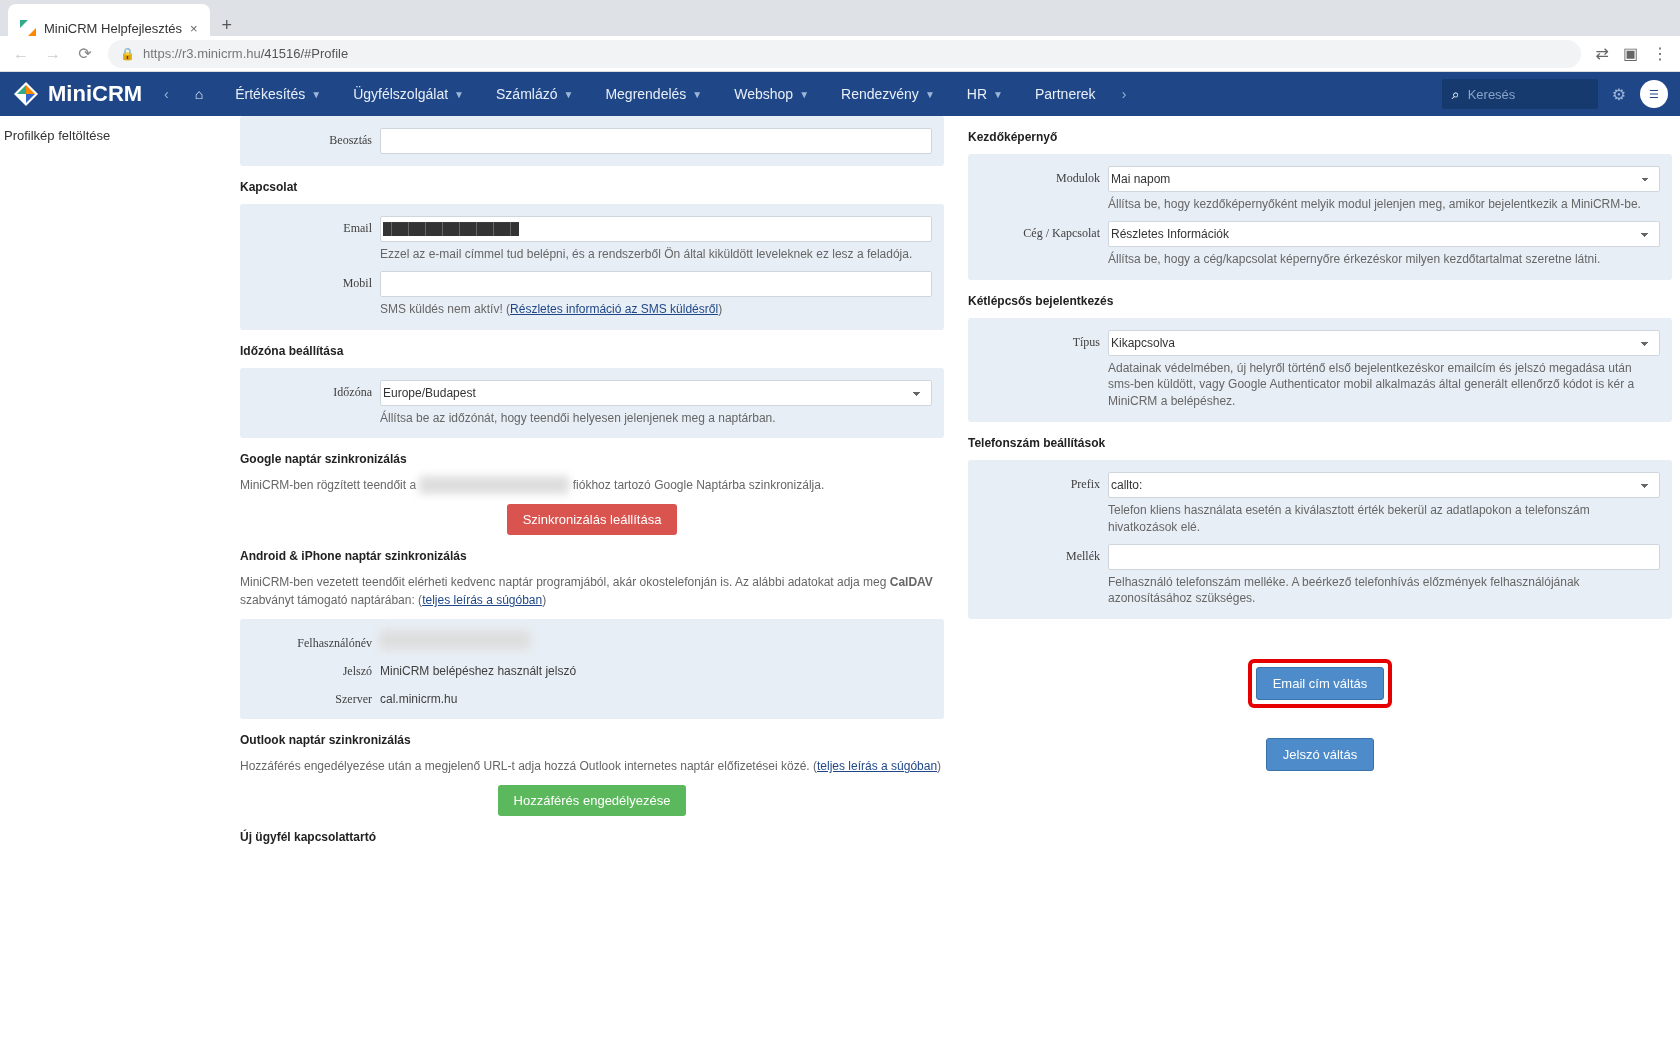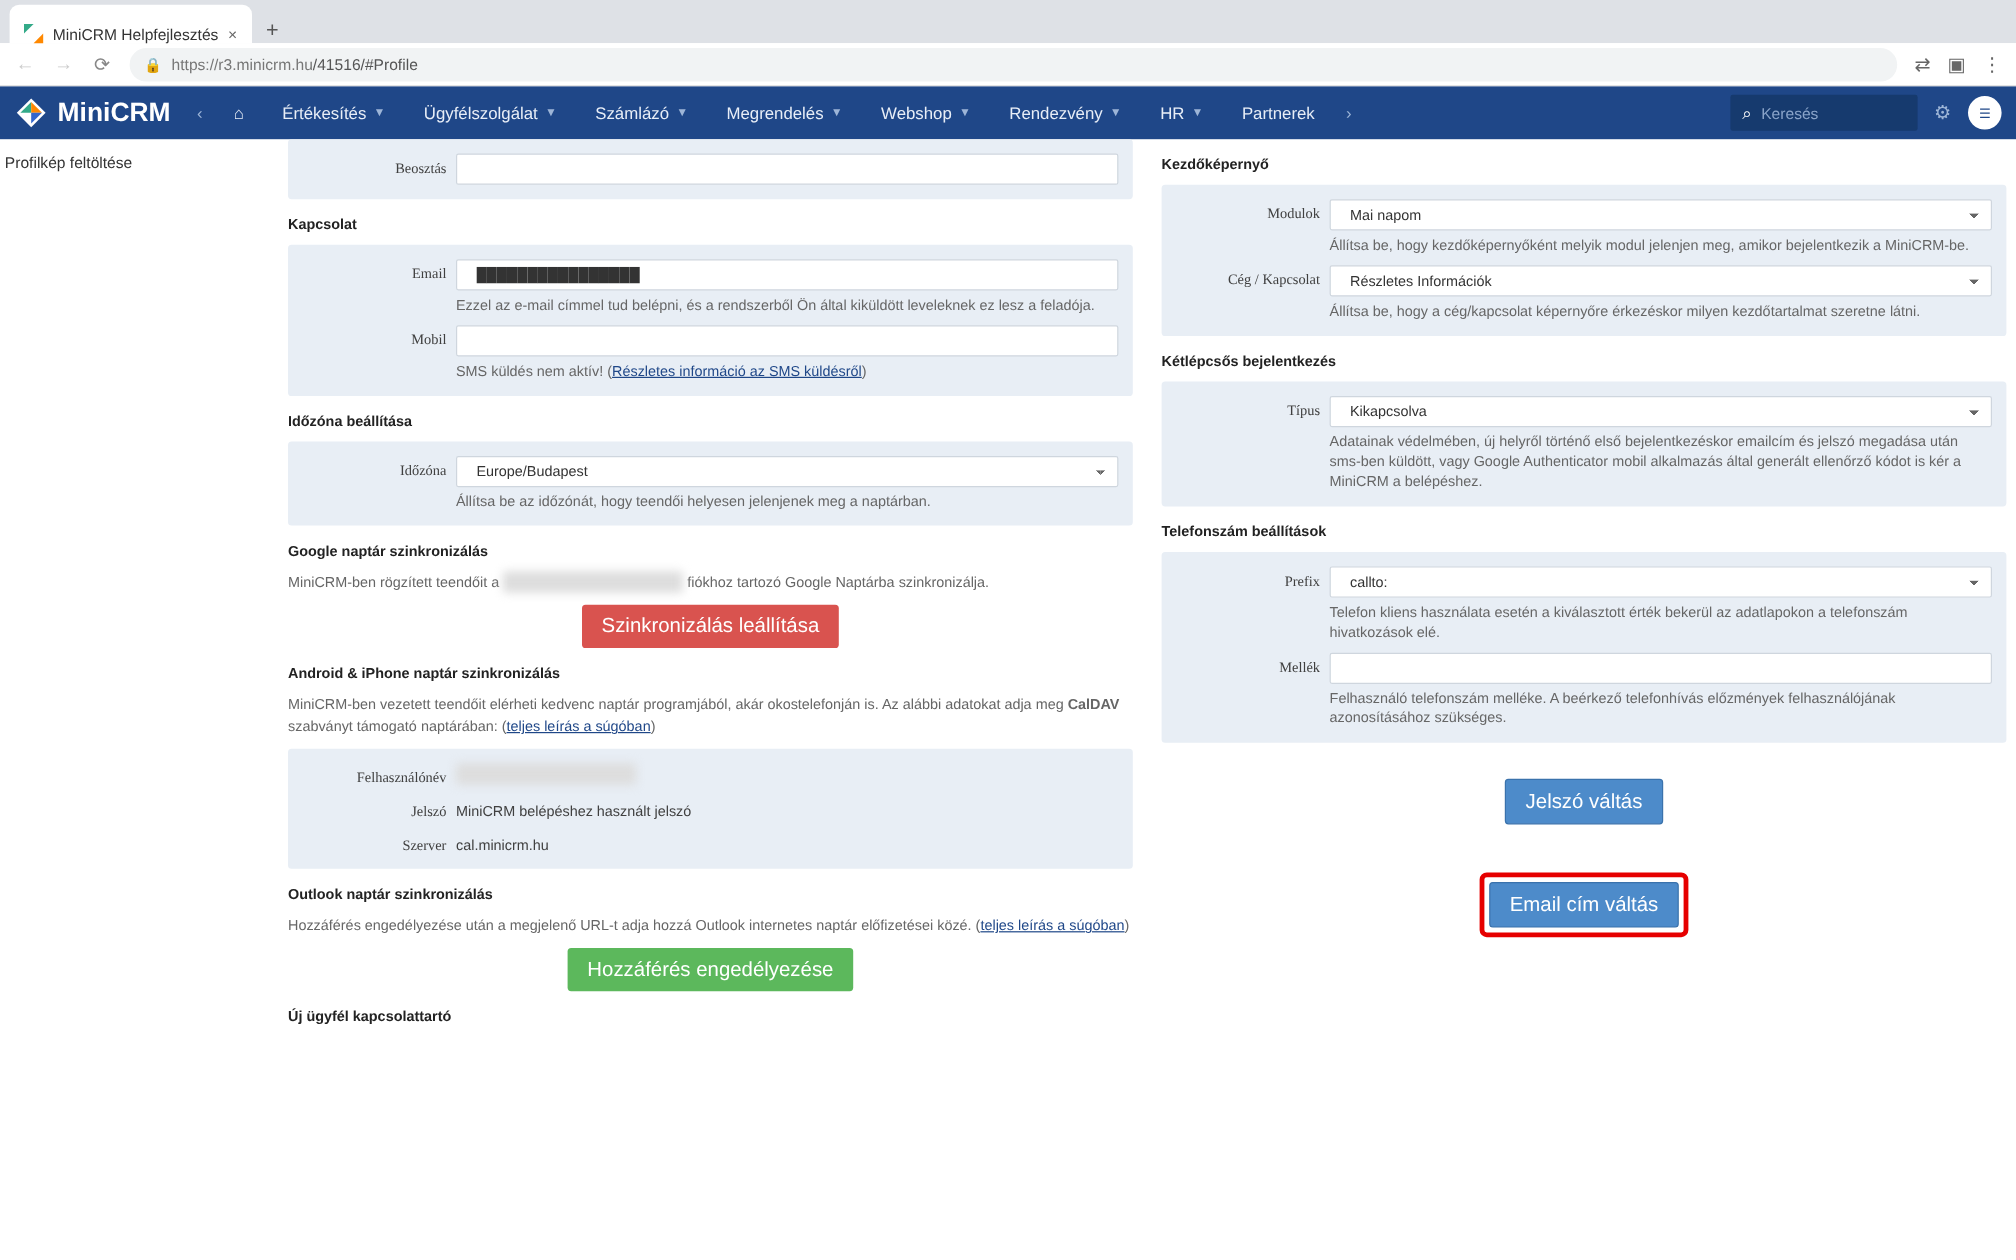--- a/index.html
+++ b/index.html
@@ -36,26 +36,26 @@
 .page { display: flex; height: calc(1050px - 36px - 36px - 44px); overflow: auto; }
 .sidebar { width: 240px; padding: 12px 4px; font-size: 13px; color: #333; }
 .main { flex: 1; display: flex; gap: 24px; padding: 0 8px 0 0; }
 .col { flex: 1; min-width: 0; }
 
 .section-title { font-size: 12px; font-weight: 600; color: #222; margin: 14px 0 10px 0; }
 .panel { background: #e8eef5; border-radius: 3px; padding: 8px 12px; }
 .row { display: flex; align-items: flex-start; padding: 4px 0; gap: 8px; }
 .label { width: 120px; text-align: right; color: #404040; font-size: 12px; padding-top: 5px; font-family: Liberation Serif, serif; }
 .control { flex: 1; }
-.control input[type=text], .control select { width: 100%; height: 26px; border: 1px solid #cfd6de; border-radius: 2px; padding: 0 16px; background: #fff; font-size: 12px; color: #333; }
+.control input[type=text], .control select { width: 100%; height: 26px; border: 1px solid #cfd6de; border-radius: 2px; padding: 0 2px; background: #fff; font-size: 12px; color: #333; }
 .control select { appearance: none; background-image: linear-gradient(45deg, transparent 50%, #666 50%), linear-gradient(135deg, #666 50%, transparent 50%); background-position: calc(100% - 14px) 11px, calc(100% - 10px) 11px; background-size: 4px 4px, 4px 4px; background-repeat: no-repeat; }
 .help { font-size: 12px; color: #666; margin-top: 4px; line-height: 1.4; }
 .desc { font-size: 12px; color: #666; margin: 6px 0 10px 0; line-height: 1.5; }
 .link { color: #1f4788; text-decoration: underline; cursor: pointer; }
-.btn { display: inline-block; padding: 8px 16px; border-radius: 3px; border: none; color: #fff; font-size: 17px; cursor: pointer; }
+.btn { display: inline-block; padding: 8px 16px; border-radius: 3px; border: none; color: #fff; font-size: 13px; cursor: pointer; }
 .btn-red { background: #d9534f; }
 .btn-green { background: #5cb85c; }
 .btn-blue { background: #4d8bca; border: 1px solid #3a72ac; }
 .center { text-align: center; margin: 10px 0; }
 .hl-red { border: 4px solid #e60000; border-radius: 6px; display: inline-block; padding: 4px; }
 .static-val { font-size: 12px; color: #404040; padding-top: 5px; }
 .blurred { filter: blur(4px); background: #ddd; color: #ddd; border-radius: 2px; display: inline-block; min-width: 150px; height: 18px; }
 input.blur-field { background: #eee; color: #eee; }
 </style>
 </head>
@@ -264,23 +264,23 @@
         </div>
         <div class="row">
           <div class="label">Mellék</div>
           <div class="control">
             <input type="text" style="">
             <div class="help">Felhasználó telefonszám melléke. A beérkező telefonhívás előzmények felhasználójának azonosításához szükséges.</div>
           </div>
         </div>
       </div>
 
-      <div class="center" style="margin-top:30px">
-        <button class="btn btn-blue">Jelszó váltás</button>
-      </div>
       <div class="center" style="margin-top:40px">
         <span class="hl-red">
           <button class="btn btn-blue">Email cím váltás</button>
         </span>
       </div>
+      <div class="center" style="margin-top:30px">
+        <button class="btn btn-blue">Jelszó váltás</button>
+      </div>
     </div>
   </div>
 </div>
 
 </body></html>

